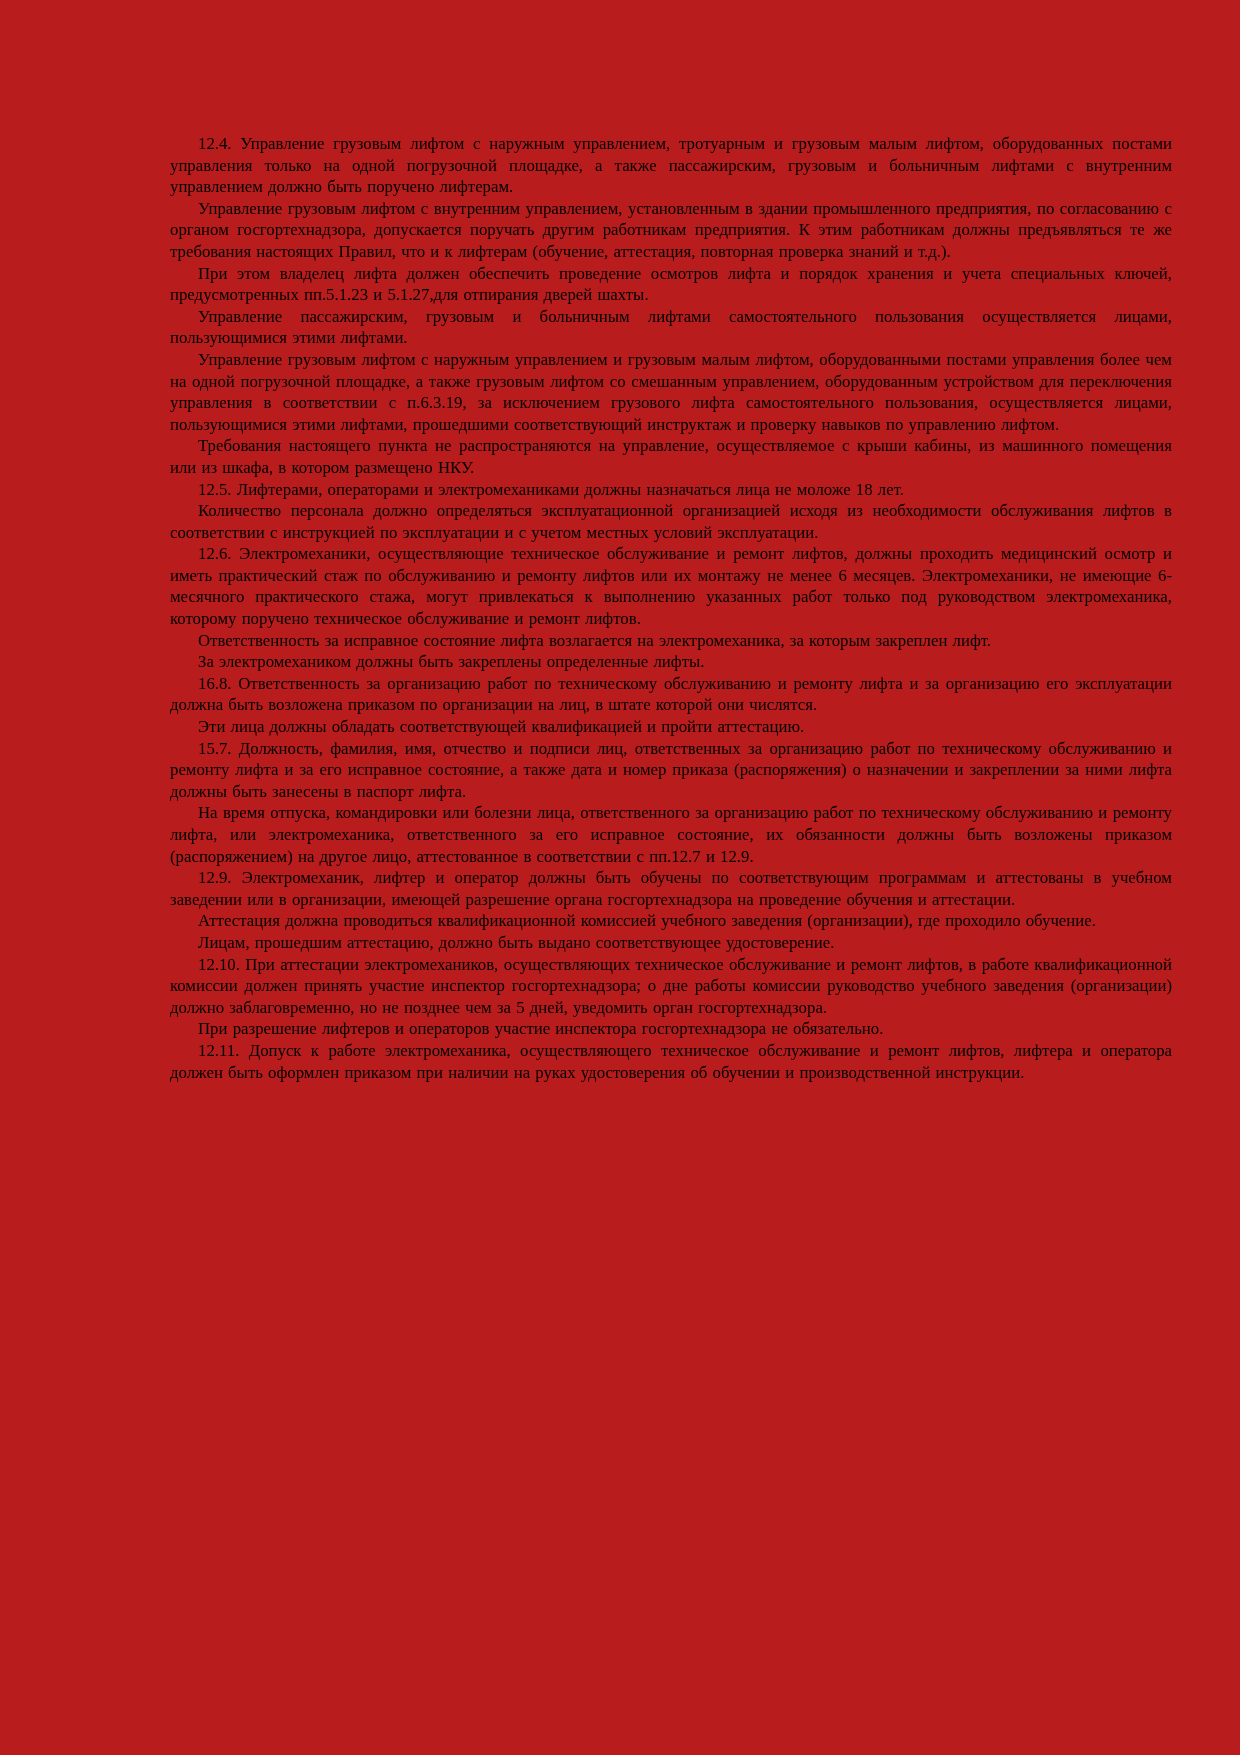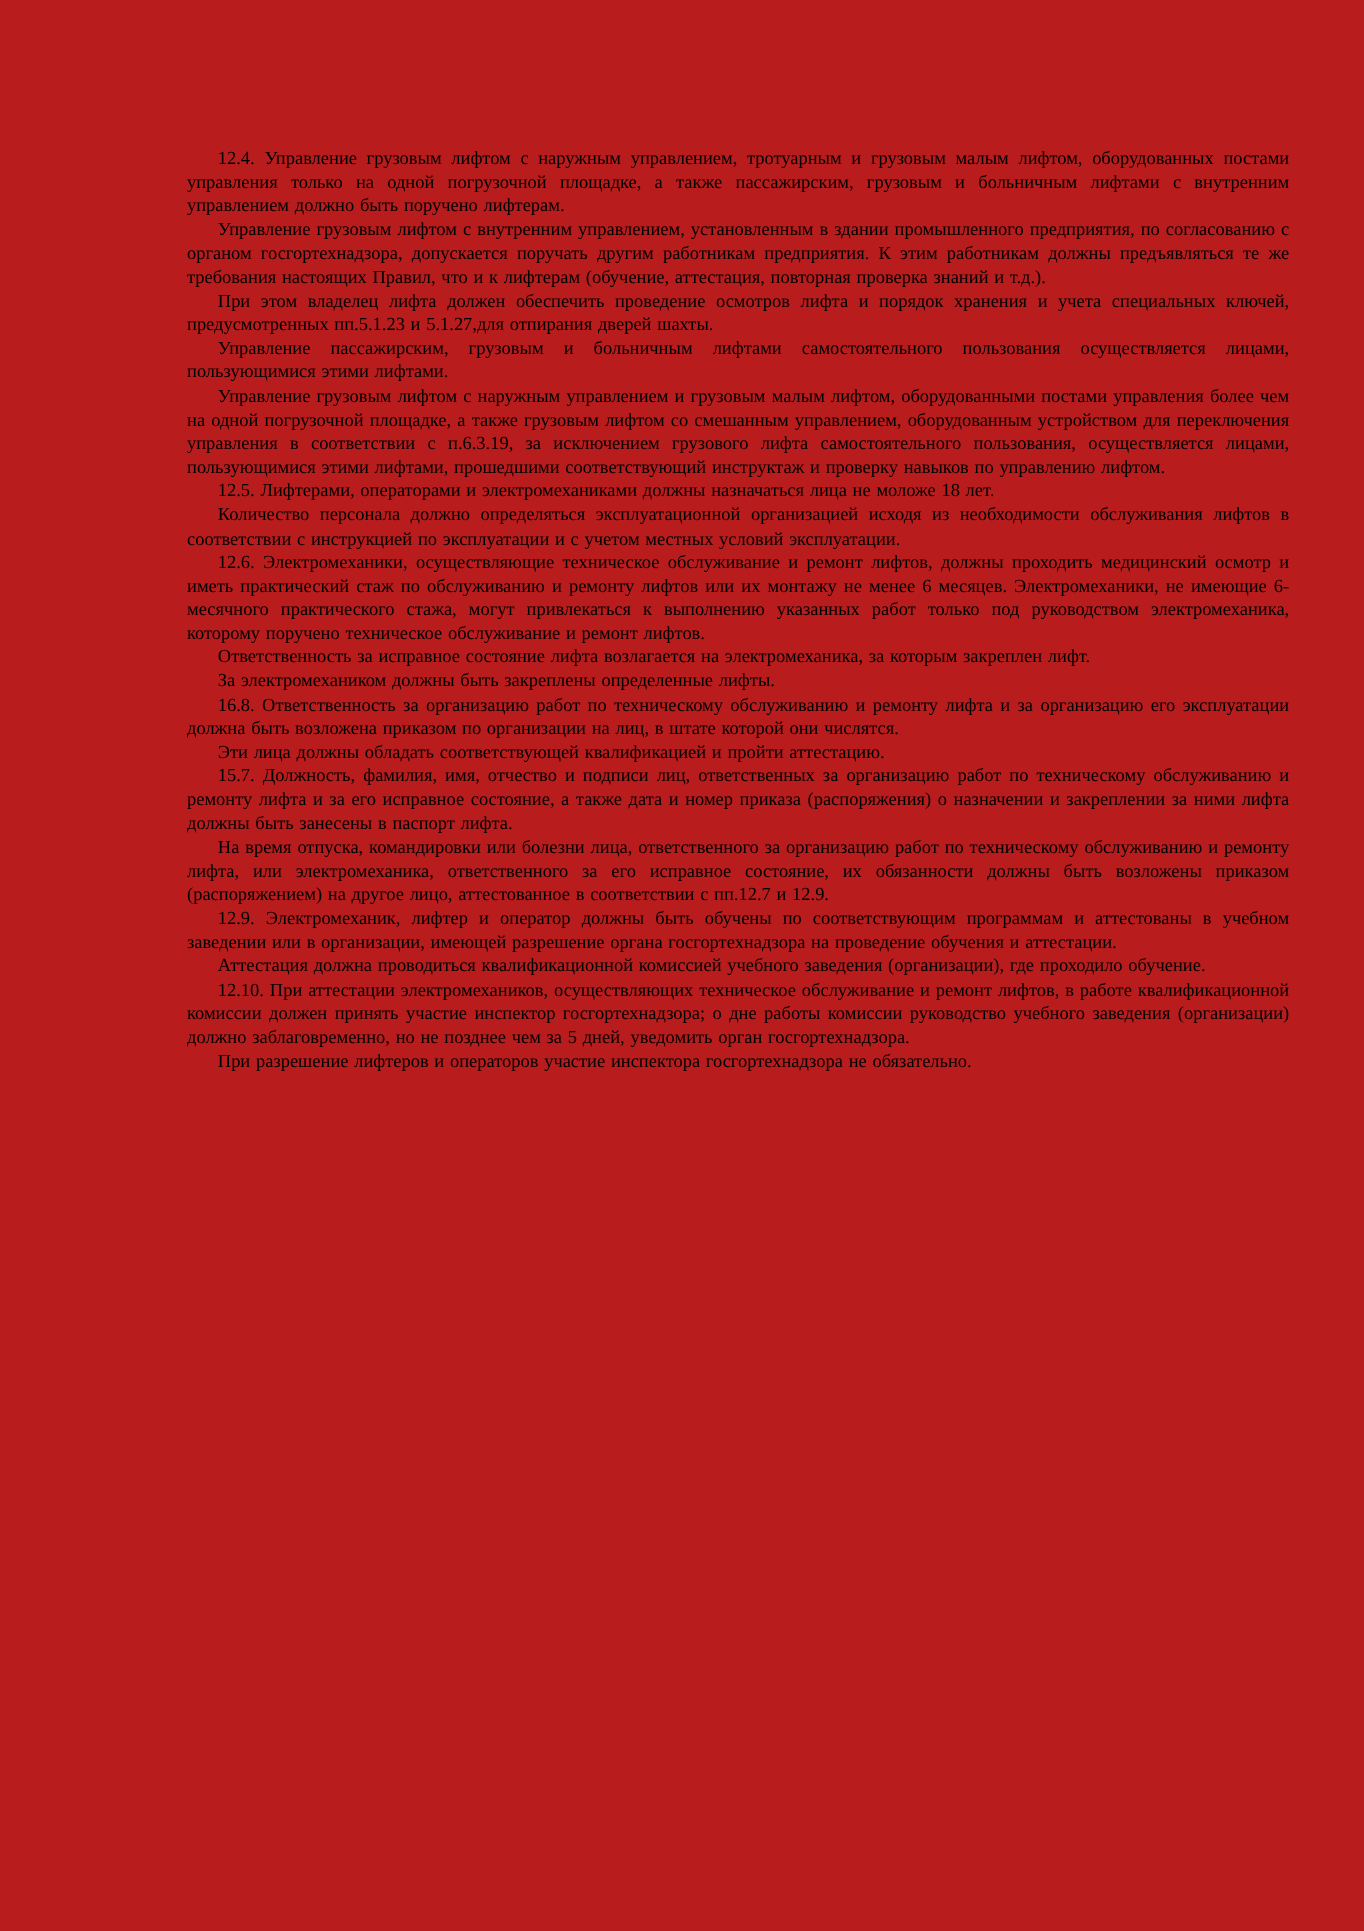--- a/index.html
+++ b/index.html
@@ -27,26 +27,29 @@
 </style>
 </head>
 <body>
 
 <div class="page">
   <p class="para">12.4. Управление грузовым лифтом с наружным управлением, тротуарным и грузовым малым лифтом, оборудованных постами управления только на одной погрузочной площадке, а также пассажирским, грузовым и больничным лифтами с внутренним управлением должно быть поручено лифтерам.</p>
   <p class="para">Управление грузовым лифтом с внутренним  управлением, установленным в здании промышленного предприятия, по согласованию с органом госгортехнадзора,  допускается поручать другим работникам предприятия. К этим работникам должны предъявляться те же требования настоящих Правил, что и к лифтерам (обучение, аттестация, повторная проверка знаний и т.д.).</p>
   <p class="para">При этом владелец лифта должен обеспечить проведение осмотров лифта и порядок хранения и учета специальных ключей, предусмотренных пп.5.1.23 и 5.1.27,для отпирания дверей шахты.</p>
   <p class="para">Управление пассажирским, грузовым и больничным лифтами самостоятельного пользования осуществляется лицами, пользующимися этими лифтами.</p>
   <p class="para">Управление грузовым лифтом с наружным управлением и грузовым малым лифтом, оборудованными постами управления более чем на одной погрузочной площадке, а также грузовым лифтом со смешанным управлением, оборудованным устройством для переключения управления в соответствии с п.6.3.19, за исключением грузового лифта самостоятельного пользования, осуществляется лицами, пользующимися этими лифтами, прошедшими соответствующий инструктаж и проверку навыков по управлению лифтом.</p>
+  <p class="para">Требования настоящего пункта не распространяются на управление, осуществляемое  с крыши кабины,  из машинного помещения или из шкафа, в котором размещено НКУ.</p>
   <p class="para">12.5. Лифтерами, операторами и электромеханиками должны назначаться лица не моложе 18 лет.</p>
   <p class="para">Количество персонала  должно определяться эксплуатационной организацией исходя из необходимости обслуживания лифтов в соответствии с  инструкцией  по  эксплуатации и с учетом местных условий эксплуатации.</p>
   <p class="para">12.6. Электромеханики, осуществляющие техническое обслуживание и ремонт лифтов, должны проходить медицинский осмотр и иметь практический стаж по обслуживанию и ремонту лифтов или их монтажу не менее 6 месяцев. Электромеханики, не имеющие 6-месячного практического стажа, могут привлекаться к выполнению указанных работ только под руководством электромеханика, которому поручено техническое обслуживание и ремонт лифтов.</p>
   <p class="para">Ответственность за исправное состояние  лифта  возлагается на электромеханика, за которым закреплен лифт.</p>
   <p class="para">За электромехаником должны  быть  закреплены  определенные лифты.</p>
   <p class="para">16.8. Ответственность за организацию работ по техническому обслуживанию и ремонту лифта и за организацию его эксплуатации должна быть возложена приказом по организации на лиц, в штате которой они числятся.</p>
   <p class="para">Эти лица должны обладать соответствующей  квалификацией  и пройти аттестацию.</p>
   <p class="para">15.7. Должность, фамилия, имя, отчество и подписи лиц, ответственных за организацию работ по техническому обслуживанию и ремонту лифта и за его исправное состояние, а также дата и номер приказа (распоряжения) о назначении и закреплении за ними лифта должны быть занесены в паспорт лифта.</p>
   <p class="para">На время отпуска, командировки или болезни лица, ответственного за организацию работ по техническому обслуживанию и ремонту лифта, или электромеханика, ответственного за его исправное состояние, их обязанности должны быть возложены приказом (распоряжением) на другое лицо, аттестованное в соответствии с пп.12.7 и 12.9.</p>
   <p class="para">12.9. Электромеханик, лифтер и оператор должны быть обучены по соответствующим программам и аттестованы в учебном заведении или в организации, имеющей разрешение органа госгортехнадзора на проведение обучения и аттестации.</p>
   <p class="para">Аттестация  должна      проводиться      квалификационной комиссией учебного заведения (организации), где проходило обучение.</p>
+  <p class="para">Лицам, прошедшим аттестацию,  должно быть выдано соответствующее удостоверение.</p>
   <p class="para">12.10. При аттестации электромехаников, осуществляющих техническое обслуживание и ремонт лифтов, в работе квалификационной комиссии должен принять участие инспектор госгортехнадзора; о дне работы комиссии руководство учебного заведения (организации) должно заблаговременно, но не позднее чем за 5 дней, уведомить орган госгортехнадзора.</p>
   <p class="para">При разрешение лифтеров и операторов участие инспектора госгортехнадзора не обязательно.</p>
+  <p class="para">12.11. Допуск  к  работе электромеханика,  осуществляющего техническое обслуживание и ремонт лифтов,  лифтера и оператора должен быть оформлен приказом при наличии на руках удостоверения об обучении и производственной инструкции.</p>
 </div>
 
 </body></html>

